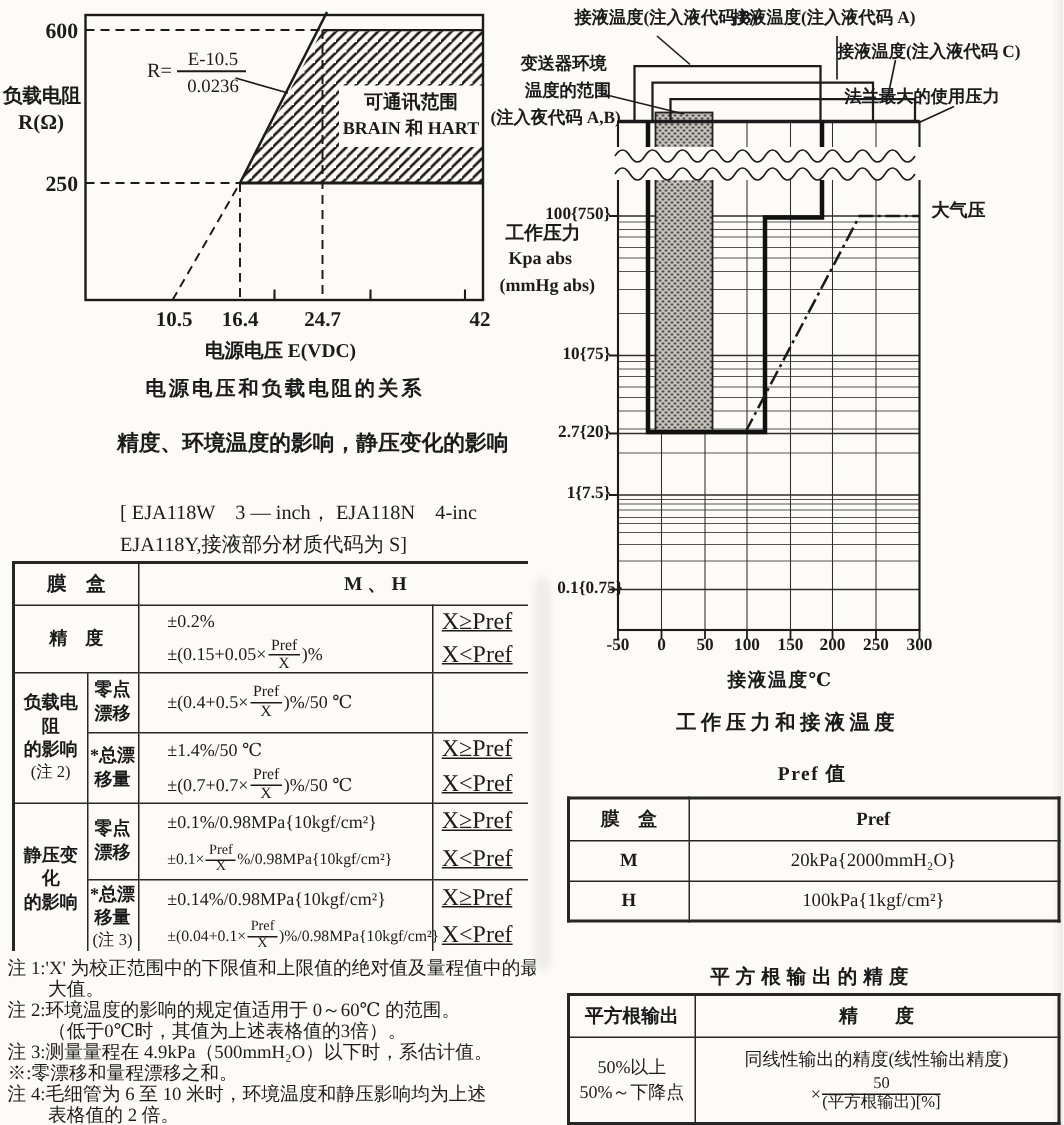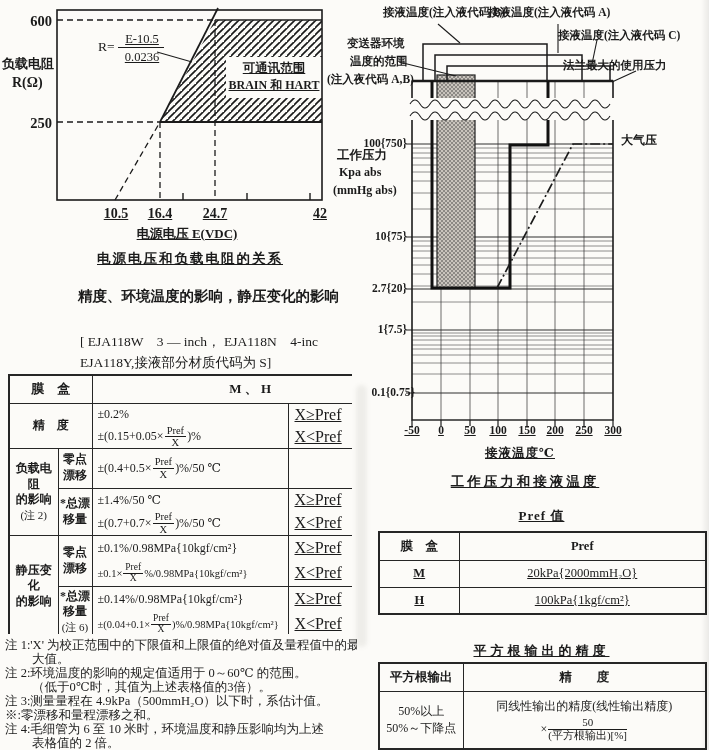--- a/index.html
+++ b/index.html
@@ -3,31 +3,31 @@
 <meta charset="utf-8">
 <style>
   html,body{margin:0;padding:0;}
   .page{position:relative;width:709px;height:750px;background:#fcfbf8;overflow:hidden;
         font-family:"Liberation Serif","DejaVu Serif",serif;color:#1b1b1b;}
   .chart{position:absolute;}
   .chart svg{position:absolute;left:0;top:0;}
   .t{position:absolute;color:#1b1b1b;font-family:"Liberation Serif","DejaVu Serif",serif;
      line-height:1.15;white-space:nowrap;}
   .b{font-weight:bold;}
-  .c{text-align:center;text-decoration:underline;}
+  .c{text-align:center;}
   .r{text-align:right;}
   .pre{white-space:pre;}
   
   table.doc{border-collapse:collapse;table-layout:fixed;color:#1b1b1b;
             font-family:"Liberation Serif","DejaVu Serif",serif;}
   table.doc td{border:1.3px solid #262626;padding:0;vertical-align:middle;}
   table.doc{border:2px solid #262626;}
   .lbl{font-size:12px;font-weight:bold;text-align:center;line-height:1.3;}
   .lblnote{font-size:11px;font-weight:normal;}
-  .fl{display:flex;align-items:center;height:22px;padding-left:5px;font-size:12px;white-space:nowrap;}
+  .fl{display:flex;align-items:center;height:22px;padding-left:19px;font-size:12px;white-space:nowrap;}
   .cl{display:flex;align-items:center;height:22px;padding-left:6px;font-size:16px;white-space:nowrap;text-decoration:underline;}
   .sm{font-size:10.5px;}
   .fr{display:inline-block;vertical-align:-0.55em;text-align:center;line-height:1.05;font-size:10.5px;margin:0 1px;}
   .fr .fn{display:block;border-bottom:1px solid #1b1b1b;padding:0 2px;}
   .fr .fd{display:block;}
   .notes{position:absolute;left:5px;top:638px;width:352px;overflow:hidden;font-size:12.5px;}
   .notes div{white-space:nowrap;line-height:14px;height:14px;overflow:hidden;}
   .ind{padding-left:27px;}
   .edge{position:absolute;right:0;top:0;width:8px;height:100%;
         background:linear-gradient(to right,rgba(0,0,0,0),rgba(0,0,0,0.07));}
@@ -254,21 +254,21 @@
               </div>
         </td>
         <td style="border-left:none">
           <div class="cl" style="height:25px">X≥Pref</div>
           <div class="cl" style="height:25px">X&lt;Pref</div>
         </td>
       </tr>
       <tr style="height:50px">
         <td class="lbl">
           <div>*总漂移量</div>
-          <div class="lblnote">(注 6)</div>
+          <div class="lblnote">(注 3)</div>
         </td>
         <td>
           <div class="fl" style="height:25px">
                 <span>±0.14%/0.98MPa{10kgf/cm²}</span>
               </div>
           <div class="fl sm" style="height:25px">
                 <span>±(0.04+0.1×</span>
                 <span class="fr" style="font-size:9.5px">
                   <span class="fn">Pref</span>
                   <span class="fd">X</span>

